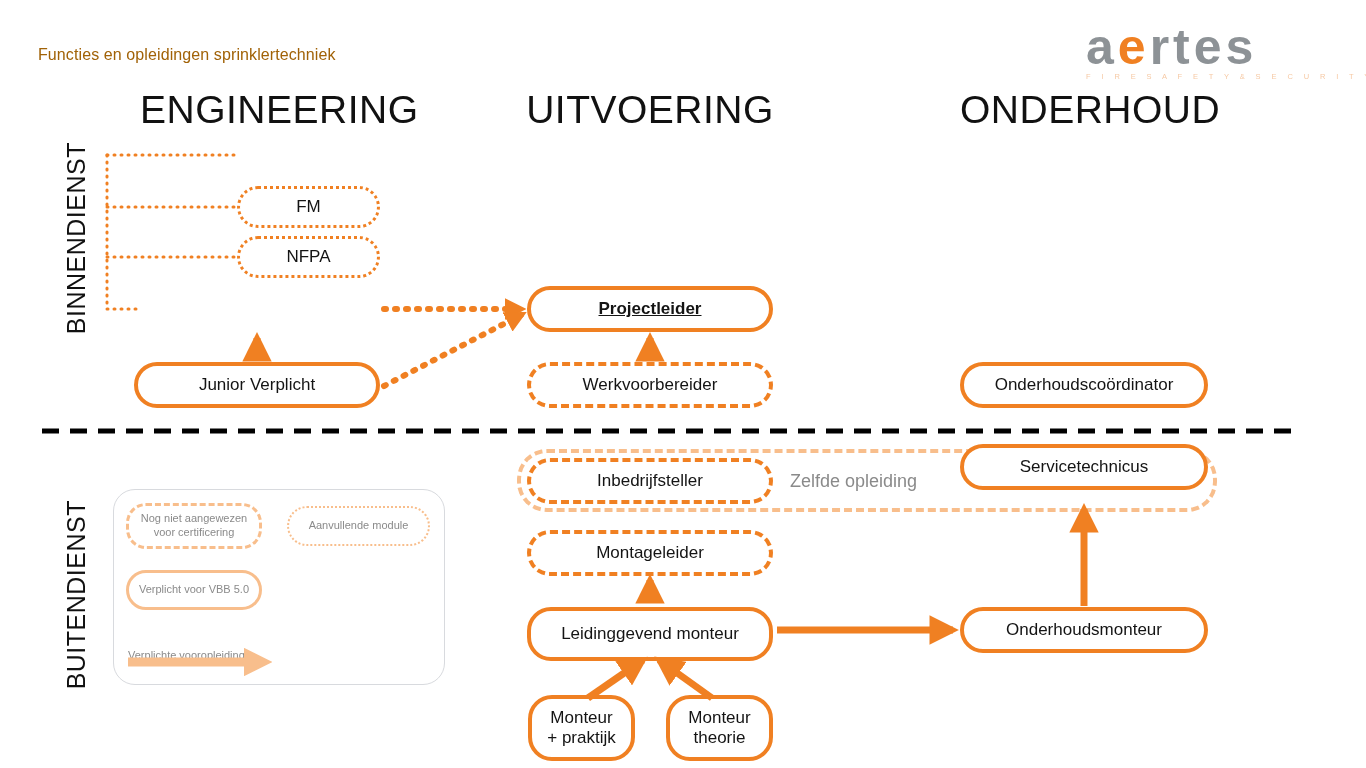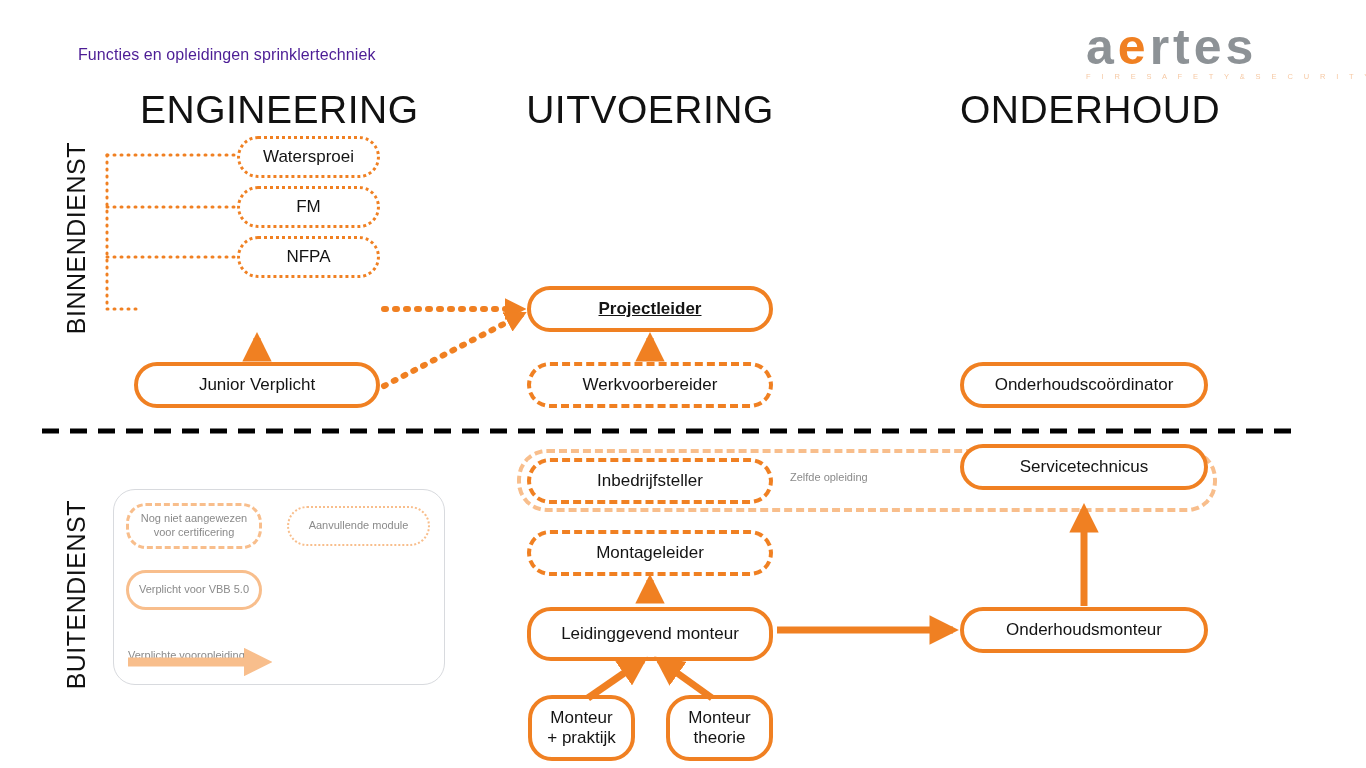--- a/index.html
+++ b/index.html
@@ -14,24 +14,23 @@
     position: relative;
     width: 1366px; height: 768px;
     background: #ffffff;
   }
 
   
   .doc-title {
     position: absolute;
     left: 38px; top: 46px;
     font-size: 16px;
-    color: #4c1d95;
+    color: #a16207;
     letter-spacing: .1px;
     white-space: nowrap;
-    margin-left: 40px;
   }
 
   
   .logo {
     position: absolute;
     left: 1086px; top: 24px;
     width: 244px; height: 58px;
   }
   .logo-word {
     font-size: 50px;
@@ -102,21 +101,21 @@
   
   .group-wrap {
     position: absolute;
     border: 4px dashed #F8BE8C;
     border-radius: 30px;
     background: transparent;
     z-index: 3;
   }
   .group-label {
     position: absolute;
-    font-size: 11px;
+    font-size: 18px;
     color: #8a8a8a;
     white-space: nowrap;
     z-index: 6;
   }
 
   
   .legend-box {
     position: absolute;
     left: 113px; top: 489px;
     width: 332px; height: 196px;
@@ -211,21 +210,20 @@
       <path d="M 107 309 L 140 309"></path>
 
       <path d="M 107 155 L 240 155"></path>
 
       <path d="M 107 207 L 238 207"></path>
 
       <path d="M 107 257 L 238 257"></path>
     </g>
   </svg>
 
-  <div class="node dotted" style="left:237px; top:136px; width:143px; height:42px;">Watersproei</div>
   <div class="node dotted" style="left:237px; top:186px; width:143px; height:42px;">FM</div>
   <div class="node dotted" style="left:237px; top:236px; width:143px; height:42px;">NFPA</div>
 
   <div class="node solid" style="left:134px; top:362px; width:246px; height:46px;">Junior Verplicht</div>
 
   <div class="node solid strong" style="left:527px; top:286px; width:246px; height:46px;">Projectleider</div>
   <div class="node dashed" style="left:527px; top:362px; width:246px; height:46px;">Werkvoorbereider</div>
 
   <div class="node solid" style="left:960px; top:362px; width:248px; height:46px;">Onderhoudscoördinator</div>
 

